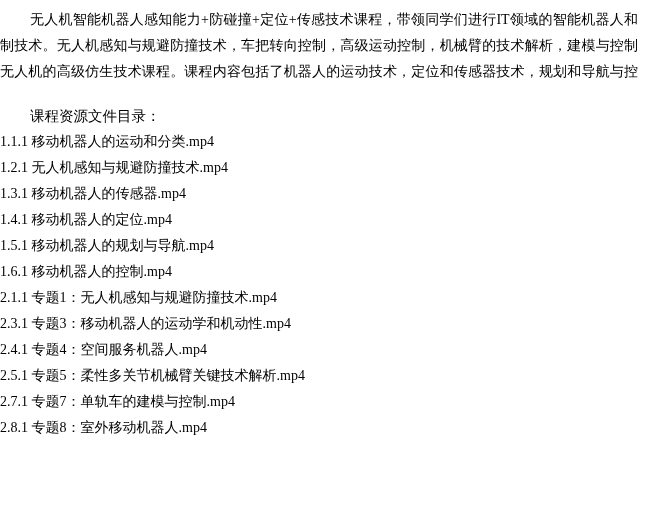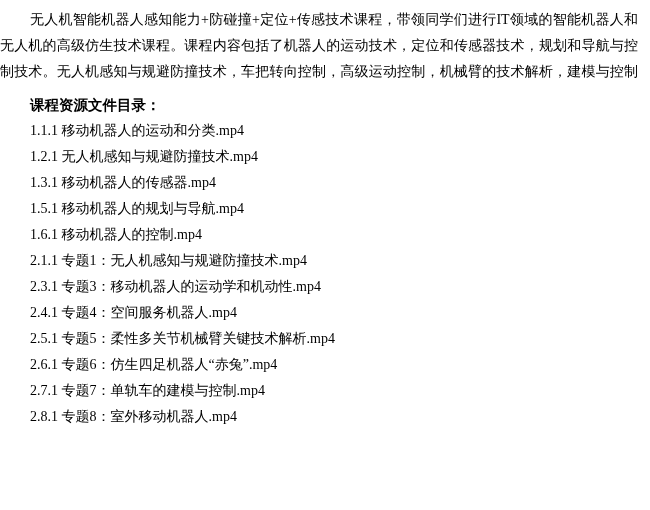--- a/index.html
+++ b/index.html
@@ -28,56 +28,55 @@
   }
   .intro .just {
     white-space: normal;
     text-align: justify;
     text-align-last: justify;
   }
   .intro .indent {
     text-indent: 30px;
   }
   .heading {
-    margin: 7px 0 0 30px;
+    margin: 18px 0 0 30px;
     height: 26px;
     line-height: 26px;
-    font-weight: bold;
+    font-weight: normal;
     font-size: 14.5px;
   }
   .files {
-    margin-left: 30px;
   }
   .file {
     height: 26px;
     line-height: 26px;
     white-space: nowrap;
   }
 </style>
 </head>
 <body>
 
 <div class="page">
 
   <div class="intro">
     <div class="line just indent">无人机智能机器人感知能力+防碰撞+定位+传感技术课程，带领同学们进行IT领域的智能机器人和</div>
+    <div class="line just">制技术。无人机感知与规避防撞技术，车把转向控制，高级运动控制，机械臂的技术解析，建模与控制</div>
     <div class="line just">无人机的高级仿生技术课程。课程内容包括了机器人的运动技术，定位和传感器技术，规划和导航与控</div>
-    <div class="line just">制技术。无人机感知与规避防撞技术，车把转向控制，高级运动控制，机械臂的技术解析，建模与控制</div>
   </div>
 
   <div class="heading">课程资源文件目录：</div>
 
   <div class="files">
     <div class="file">1.1.1 移动机器人的运动和分类.mp4</div>
     <div class="file">1.2.1 无人机感知与规避防撞技术.mp4</div>
     <div class="file">1.3.1 移动机器人的传感器.mp4</div>
+    <div class="file">1.4.1 移动机器人的定位.mp4</div>
     <div class="file">1.5.1 移动机器人的规划与导航.mp4</div>
     <div class="file">1.6.1 移动机器人的控制.mp4</div>
     <div class="file">2.1.1 专题1：无人机感知与规避防撞技术.mp4</div>
     <div class="file">2.3.1 专题3：移动机器人的运动学和机动性.mp4</div>
     <div class="file">2.4.1 专题4：空间服务机器人.mp4</div>
     <div class="file">2.5.1 专题5：柔性多关节机械臂关键技术解析.mp4</div>
-    <div class="file">2.6.1 专题6：仿生四足机器人“赤兔”.mp4</div>
     <div class="file">2.7.1 专题7：单轨车的建模与控制.mp4</div>
     <div class="file">2.8.1 专题8：室外移动机器人.mp4</div>
   </div>
 
 </div>
 
 </body></html>

